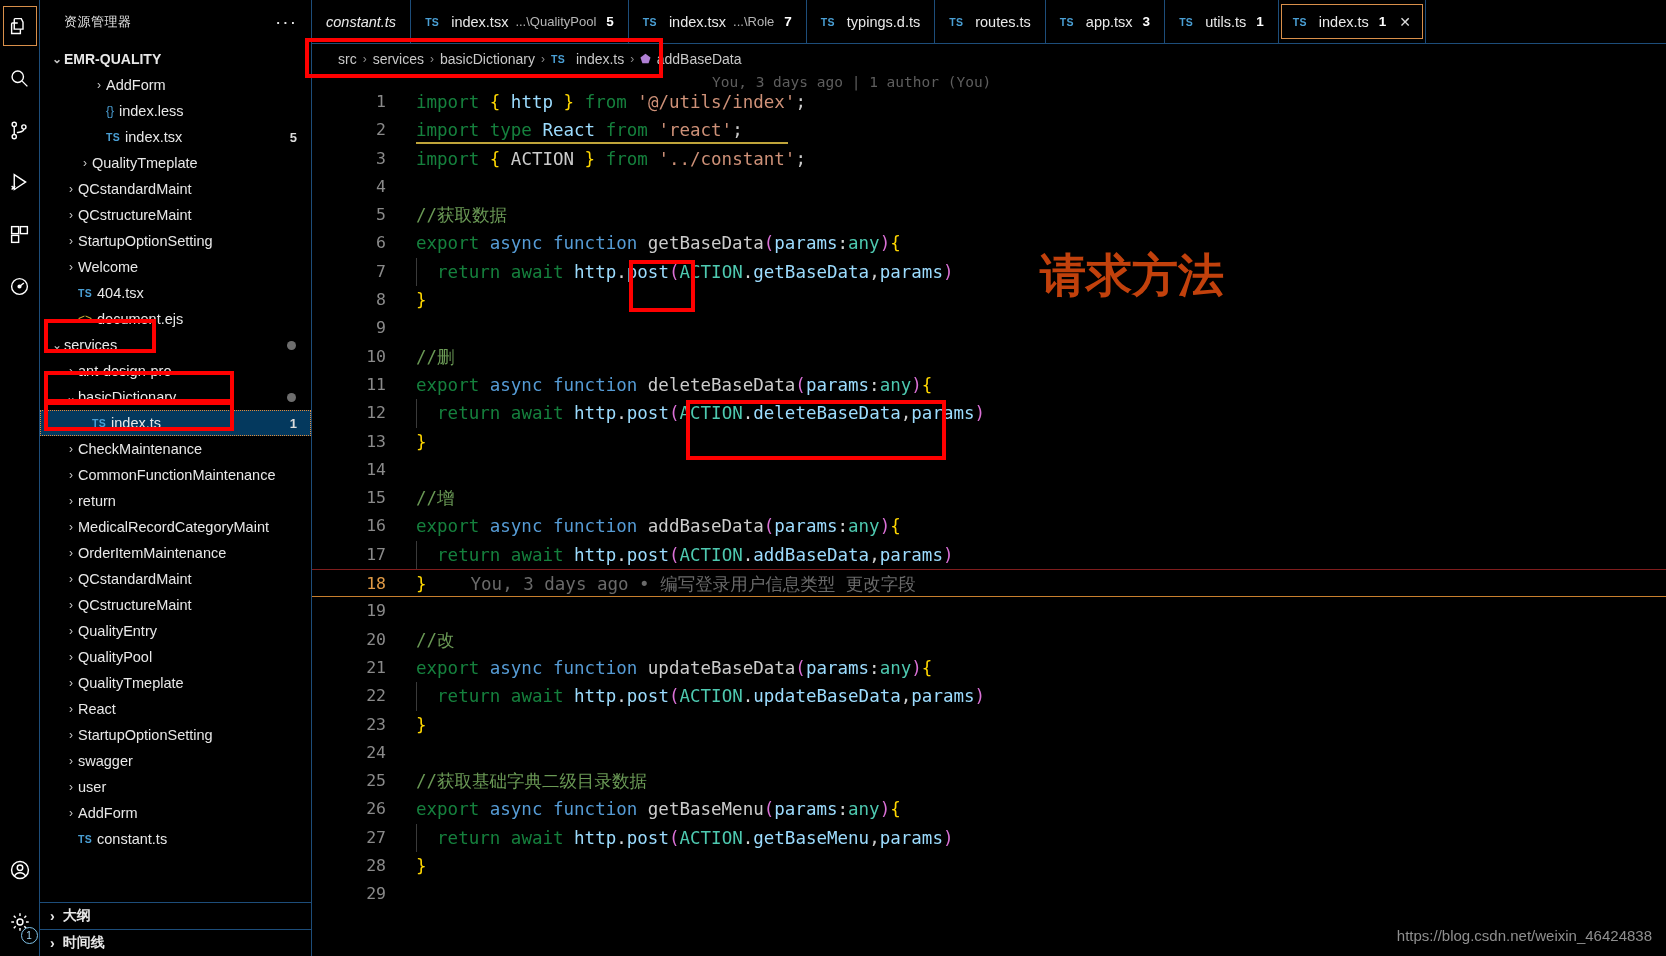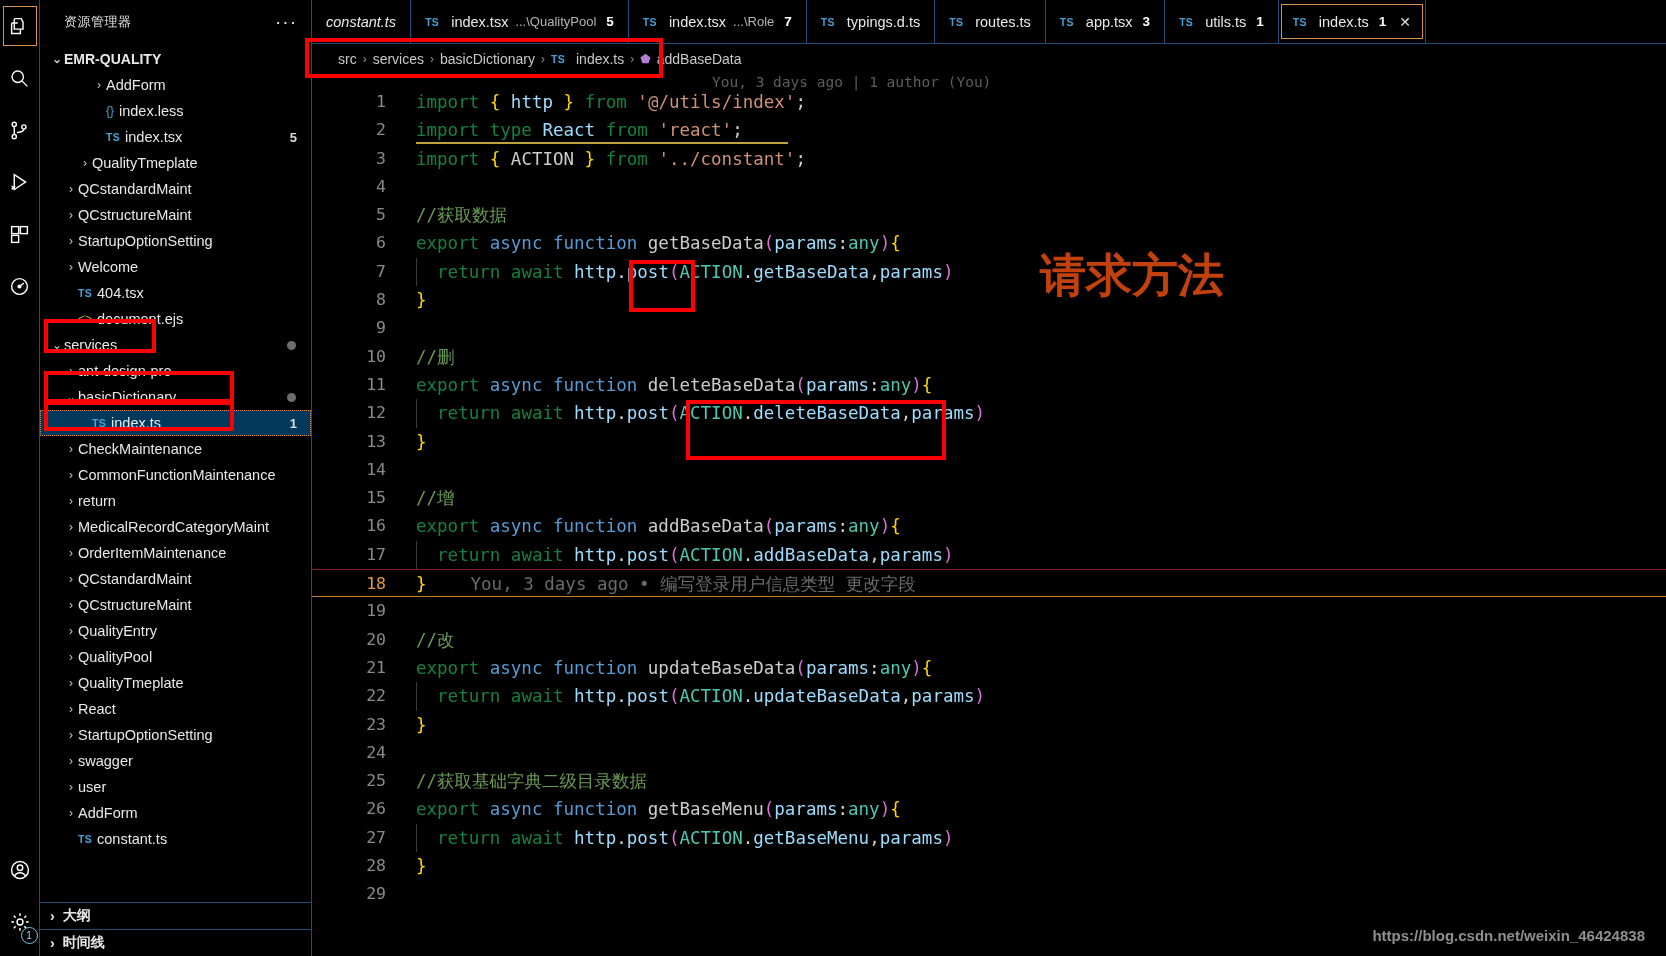--- a/index.html
+++ b/index.html
@@ -160,24 +160,23 @@
 
   
   .anno{ position:absolute; border:4px solid #ff0000; pointer-events:none; }
   .anno-txt{
     position:absolute; color:#c2410c; font-weight:bold;
     font-family:"Liberation Sans", sans-serif;
     pointer-events:none; white-space:nowrap;
   }
 
   .watermark{
-    position:absolute; right:21px; bottom:12px;
+    position:absolute; right:14px; bottom:12px;
     color:#8f8f8f; font-size:15px;
     font-family:"Liberation Sans", sans-serif;
-    font-weight:bold;
   }
 </style>
 </head>
 <body>
 
 <div id="app">
 
   <div class="activity-bar">
 
     <div class="act-icon active">

